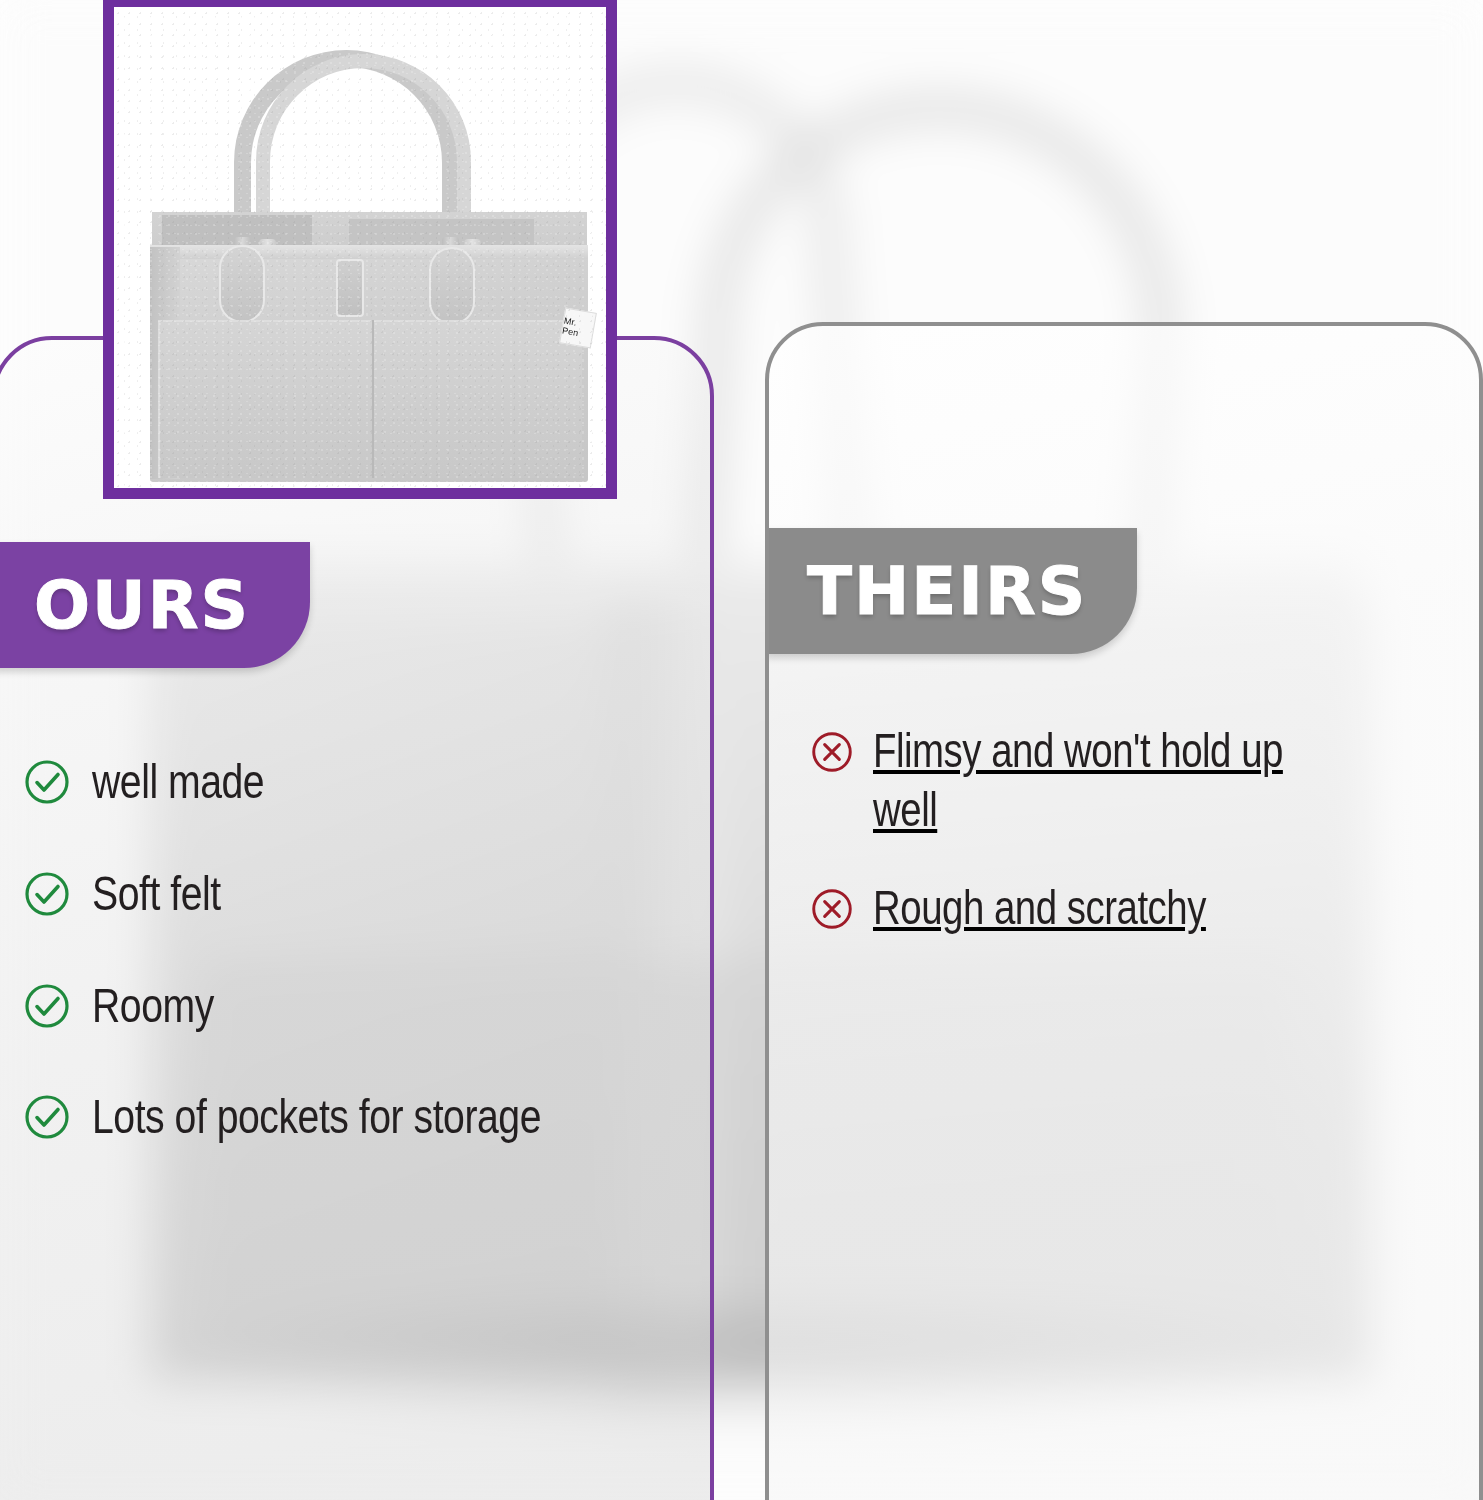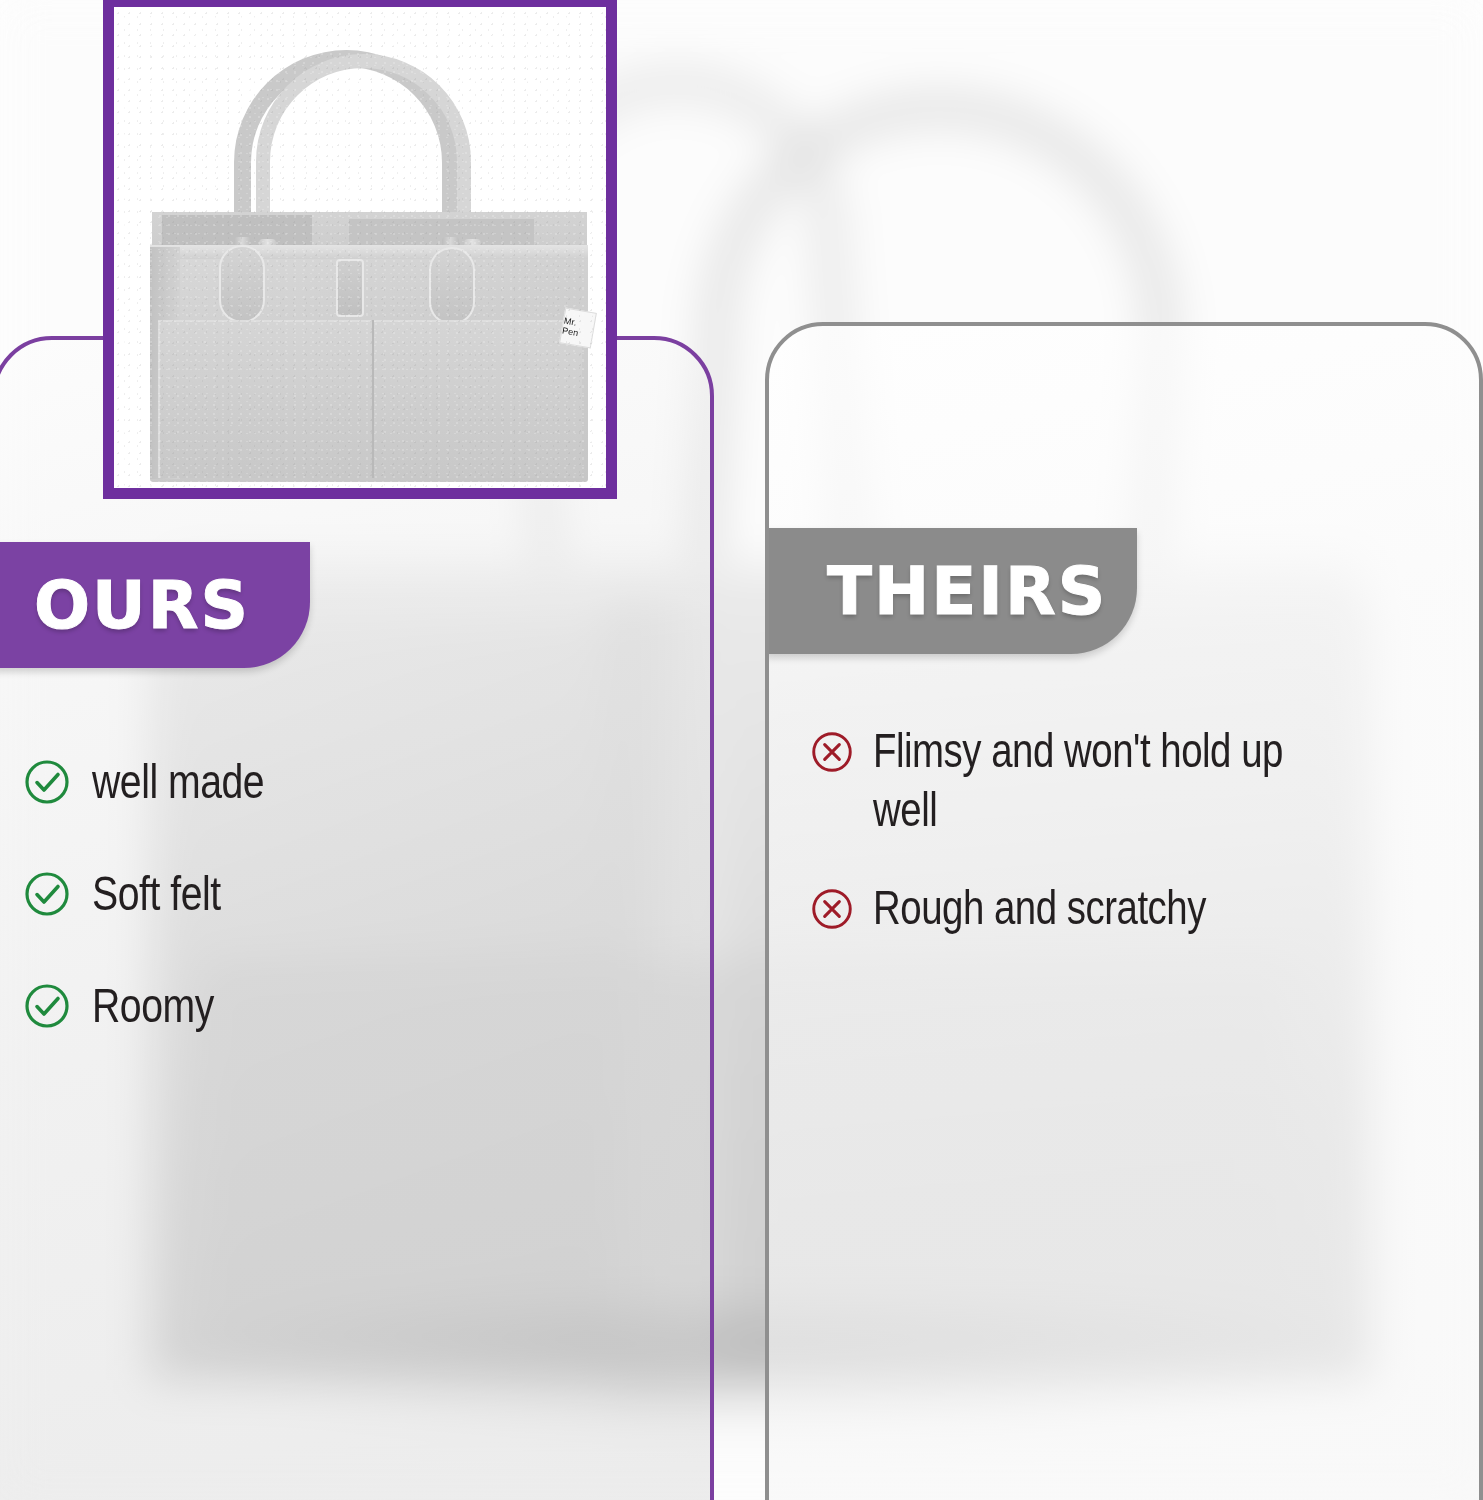--- a/index.html
+++ b/index.html
@@ -113,21 +113,21 @@
     position: absolute;
     left: -4px;
     top: 202px;
     height: 126px;
     display: flex;
     align-items: center;
     border-radius: 0 0 66px 0;
     box-shadow: 0 4px 7px rgba(0,0,0,0.16);
   }
   #banner-ours { width: 318px; background: #7b42a3; }
-  #banner-theirs { width: 372px; background: #8b8b8b; padding-left: 20px; }
+  #banner-theirs { width: 372px; background: #8b8b8b; }
   .banner-label {
     font-family: "DejaVu Sans", sans-serif;
     font-weight: 700;
     font-size: 66px;
     letter-spacing: 2px;
     color: #ffffff;
     padding-left: 42px;
     text-shadow: 0 3px 4px rgba(0,0,0,0.22);
     -webkit-text-stroke: 1px #ffffff;
   }
@@ -139,21 +139,21 @@
     left: 28px;
     right: 44px;
   }
   #panel-theirs .feat-list { top: 396px; left: 42px; right: 40px; }
 
   .feat-row {
     display: flex;
     align-items: flex-start;
     margin-bottom: 52px;
   }
-  #panel-theirs .feat-row { margin-bottom: 40px; }
+  #panel-theirs .feat-row { margin-bottom: 40px; text-decoration: underline; }
 
   .mark {
     flex: 0 0 auto;
     width: 46px; height: 46px;
     margin-top: 7px;
     margin-right: 22px;
   }
   #panel-theirs .mark { width: 42px; height: 42px; margin-right: 20px; margin-top: 9px; }
 
   .feat-text {
@@ -349,20 +349,29 @@
       <div class="feat-row">
         <span class="mark">
           <svg viewBox="0 0 46 46" width="46" height="46">
             <circle cx="23" cy="23" r="20" fill="none" stroke="#1f8a3d" stroke-width="3.2"></circle>
             <path d="M13 23.6 L20 31 L34 15.5" fill="none" stroke="#1f8a3d" stroke-width="3.6" stroke-linecap="round" stroke-linejoin="round"></path>
           </svg>
         </span>
         <span class="feat-text">Roomy</span>
       </div>
 
+      <div class="feat-row">
+        <span class="mark">
+          <svg viewBox="0 0 46 46" width="46" height="46">
+            <circle cx="23" cy="23" r="20" fill="none" stroke="#1f8a3d" stroke-width="3.2"></circle>
+            <path d="M13 23.6 L20 31 L34 15.5" fill="none" stroke="#1f8a3d" stroke-width="3.6" stroke-linecap="round" stroke-linejoin="round"></path>
+          </svg>
+        </span>
+        <span class="feat-text">Lots of pockets for storage</span>
+      </div>
 
     </div>
   </div>
 
   <div class="panel" id="panel-theirs">
     <div class="banner" id="banner-theirs">
       <span class="banner-label">THEIRS</span>
     </div>
 
     <div class="feat-list">

